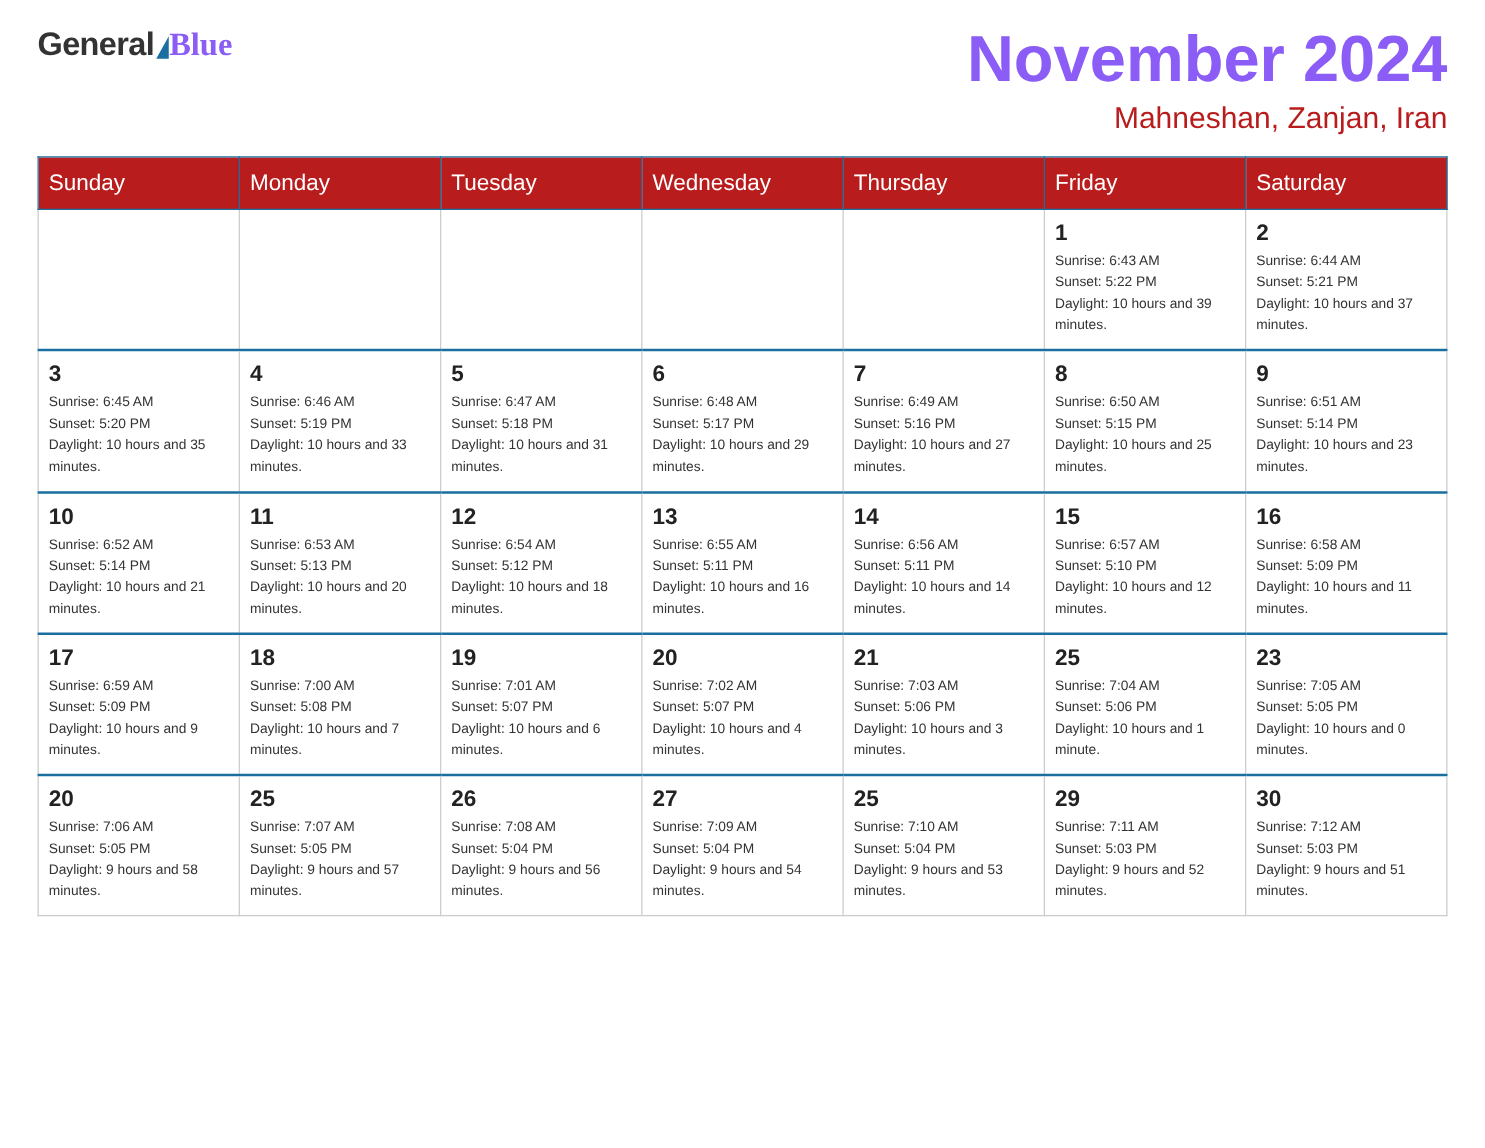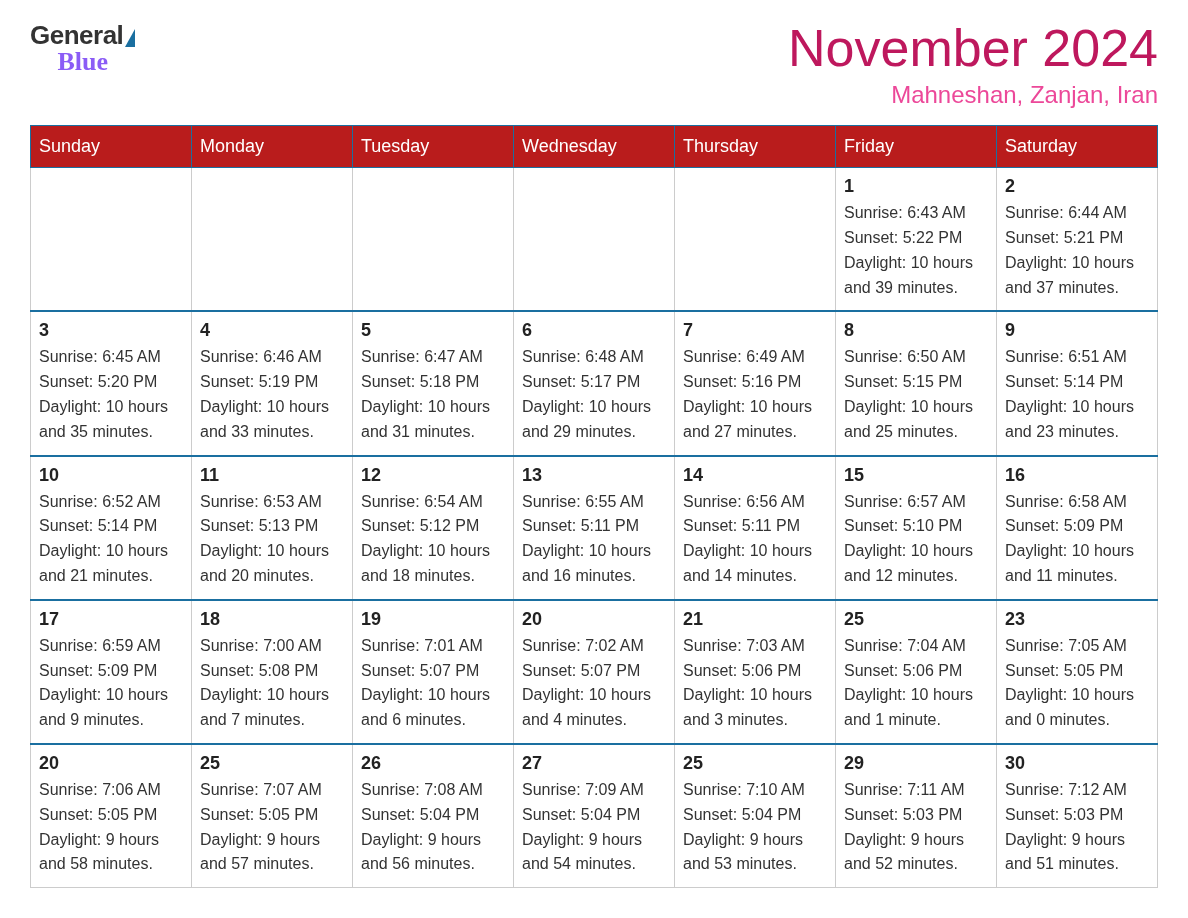--- a/index.html
+++ b/index.html
@@ -11,22 +11,22 @@
       padding: 20px 30px 30px 30px;
     }
     .header {
       display: flex;
       justify-content: space-between;
       align-items: flex-start;
       margin-bottom: 16px;
     }
     .logo {
       display: flex;
-      flex-direction: column;
-      align-items: center;
+      flex-direction: row;
+      align-items: flex-end;
     }
     .logo-top {
       display: flex;
       align-items: center;
     }
     .logo-general {
       font-size: 26px;
       font-weight: bold;
       color: #333;
       letter-spacing: -0.5px;
@@ -44,27 +44,27 @@
       font-weight: bold;
       color: #8b5cf6;
       margin-top: -4px;
       font-family: Liberation Serif, serif;
     }
     .title-section {
       text-align: right;
     }
     .month-title {
       font-size: 52px;
-      font-weight: normal;
-      color: #be185d;
+      font-weight: bold;
+      color: #8b5cf6;
       line-height: 1.1;
     }
     .location-title {
       font-size: 24px;
-      color: #ec4899;
+      color: #b91c1c;
       margin-top: 4px;
     }
     .calendar {
       width: 100%;
       border-collapse: collapse;
       border: 1px solid #aaa;
     }
     .calendar th {
       background-color: #b91c1c;
       color: #fff;
@@ -83,21 +83,21 @@
       height: 110px;
     }
     .day-number {
       font-size: 18px;
       font-weight: bold;
       color: #222;
       display: block;
       margin-bottom: 4px;
     }
     .day-info {
-      font-size: 16px;
+      font-size: 11px;
       color: #333;
       line-height: 1.55;
     }
     .empty-cell {
       background: #fff;
     }
     .row-divider {
       border-top: 2px solid #1a6fa0 !important;
     }
   </style>

